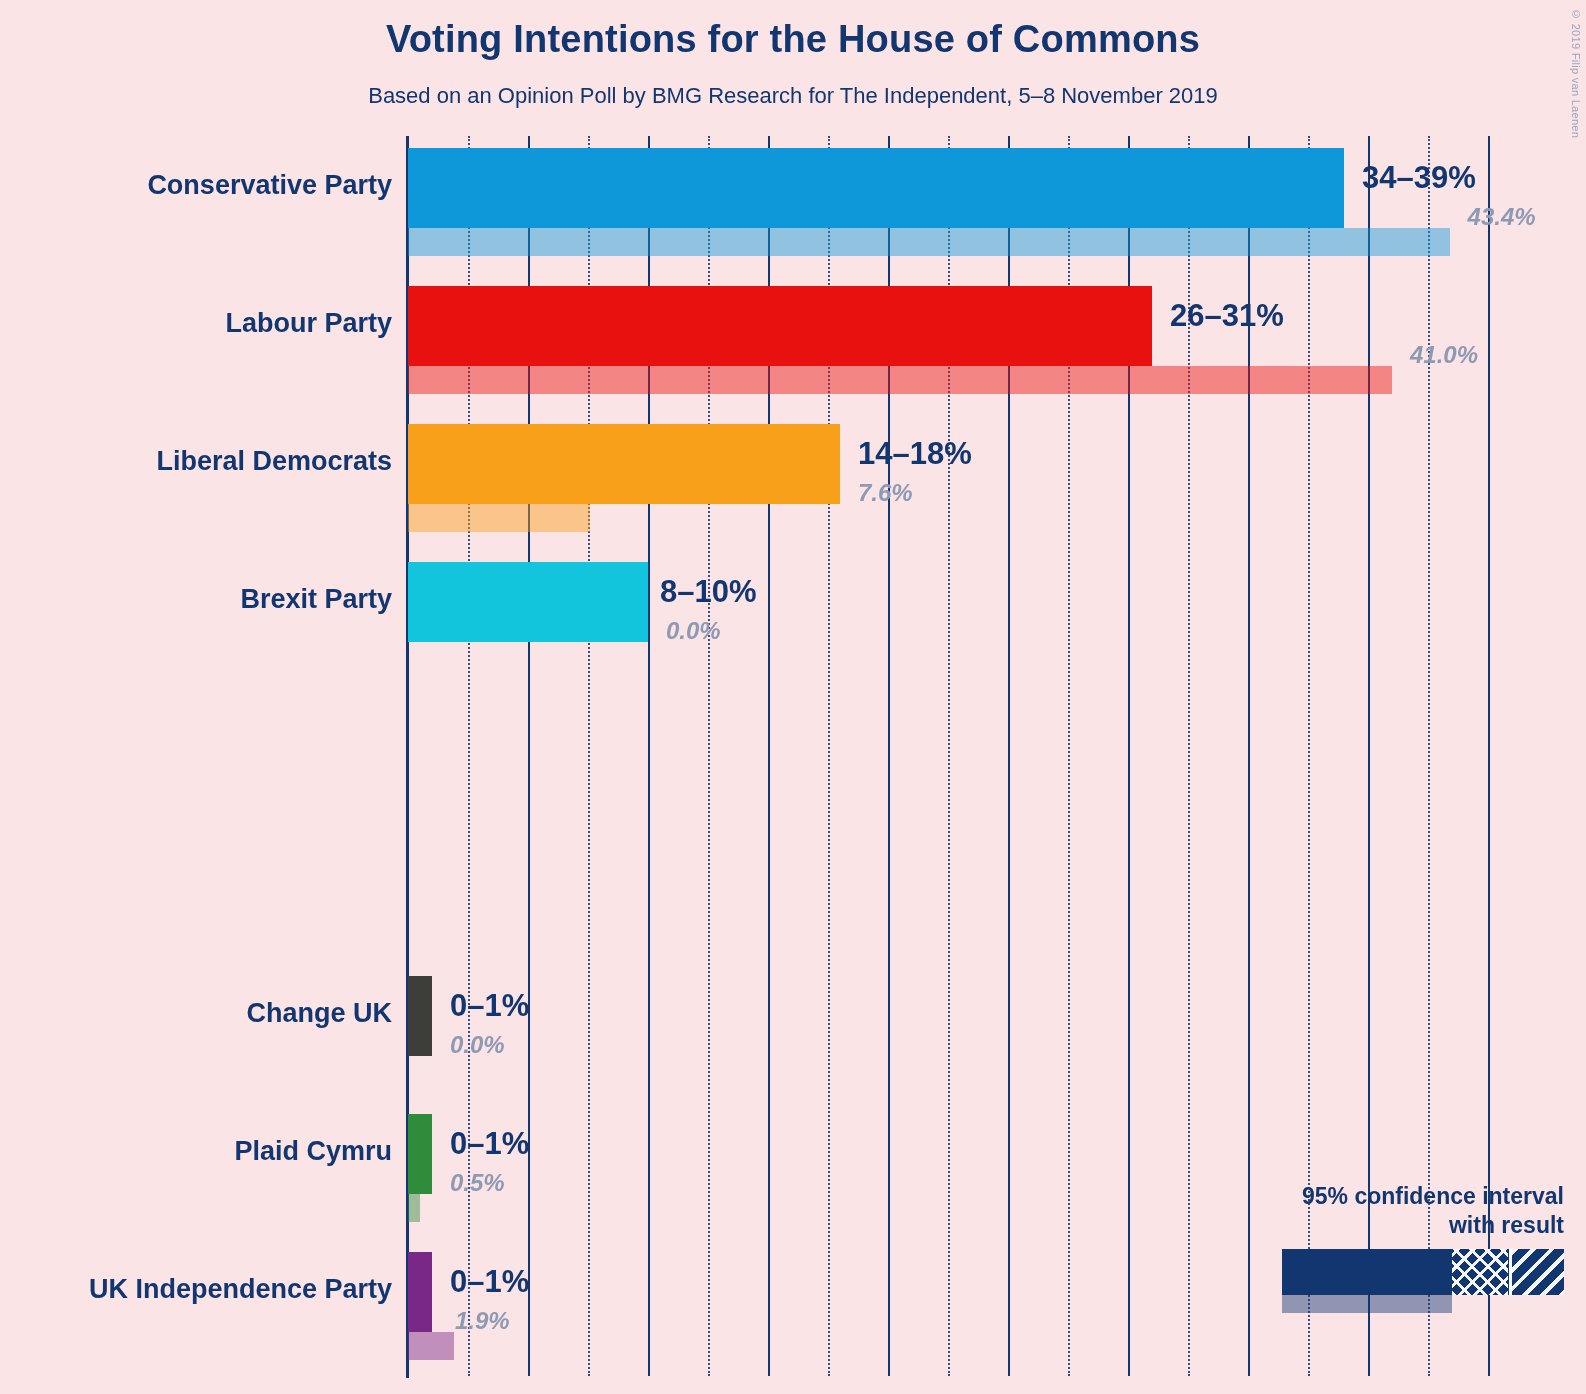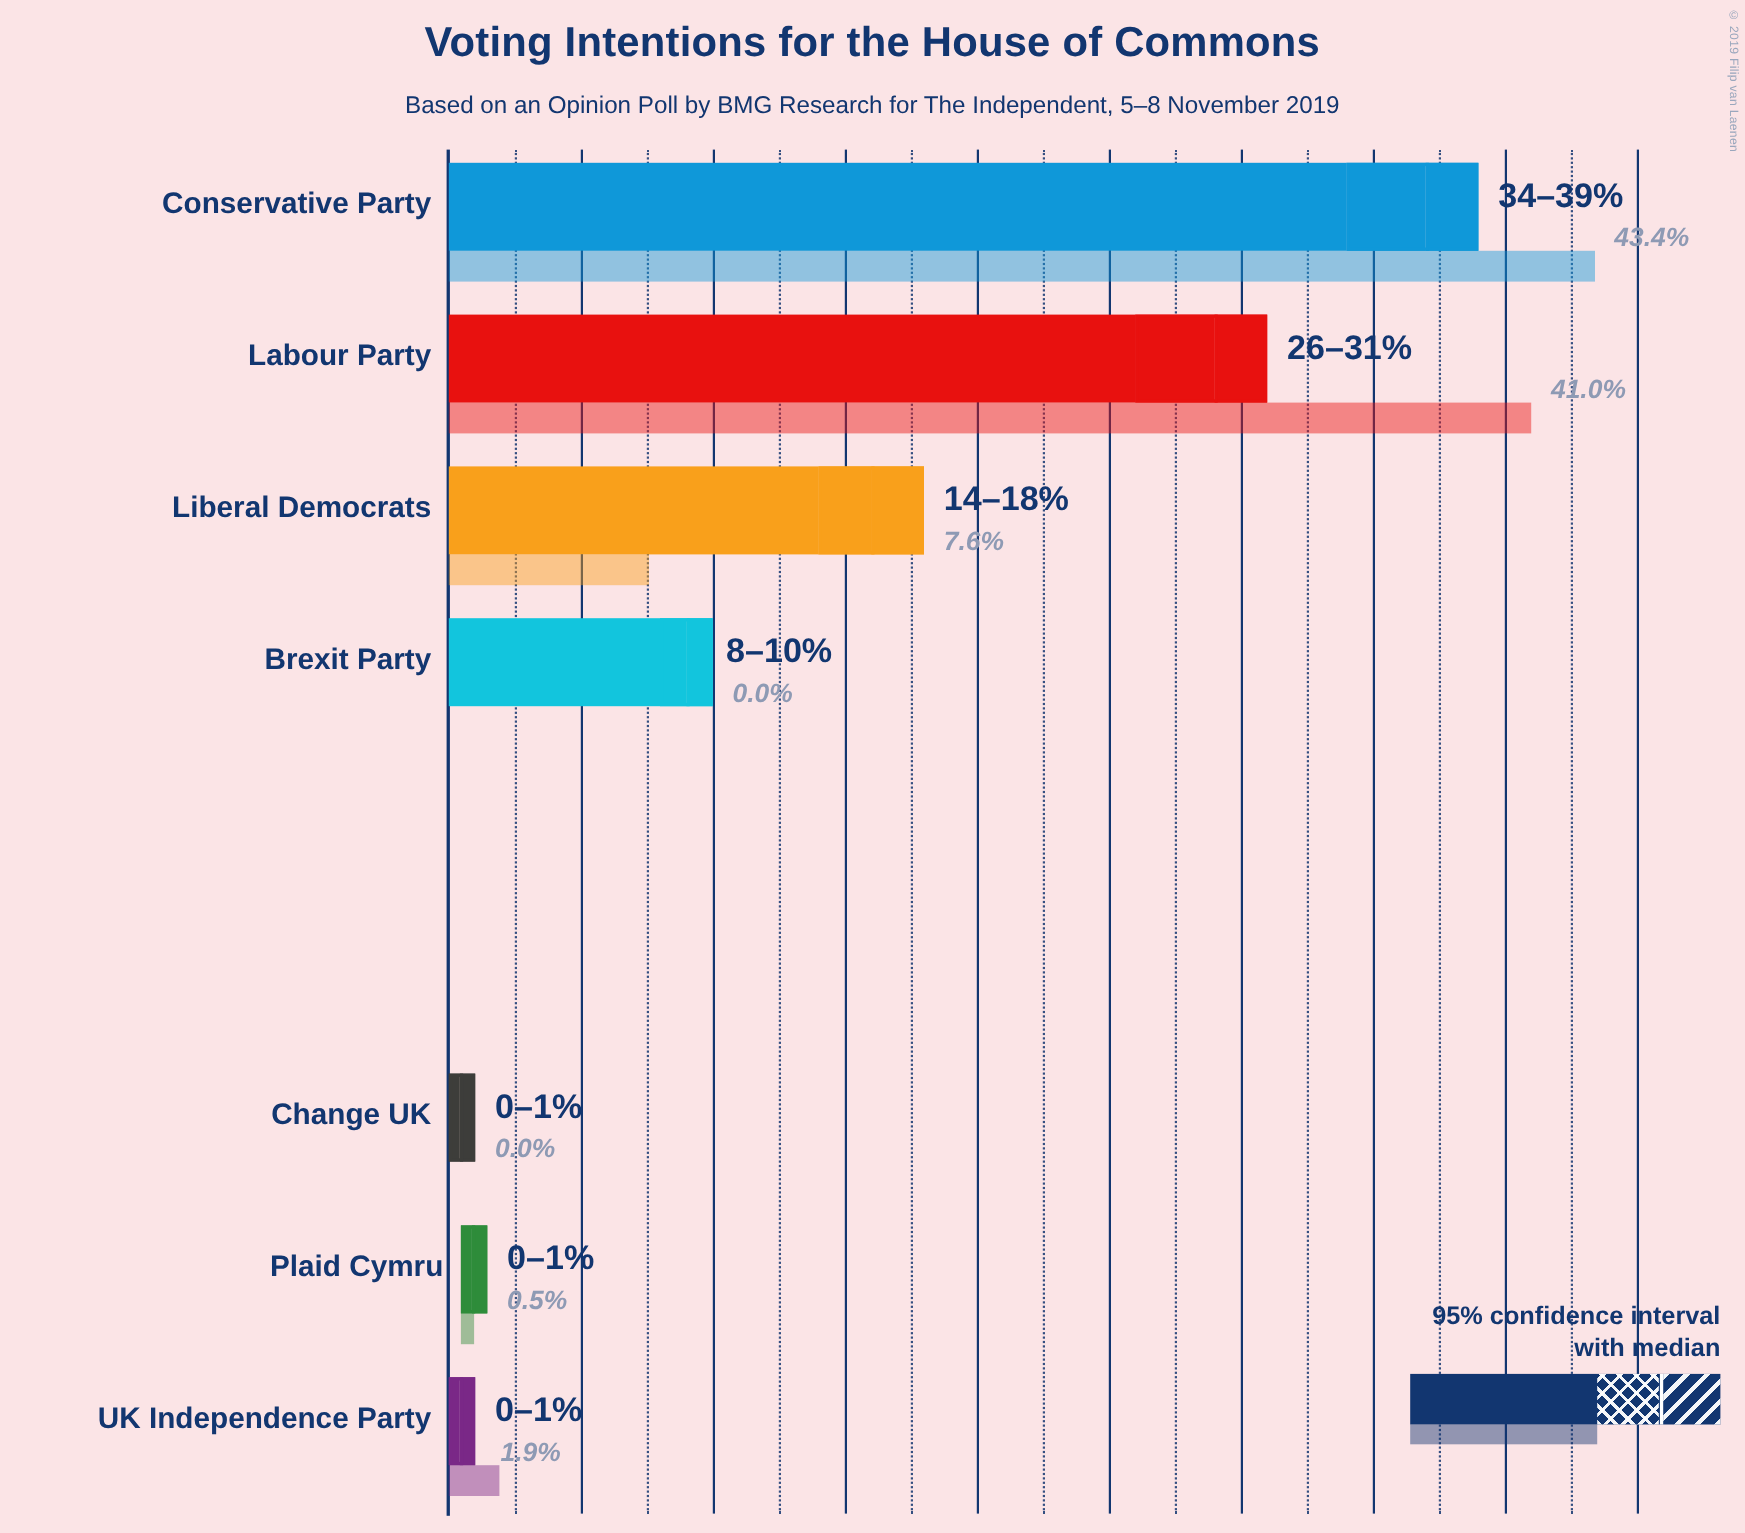--- a/index.html
+++ b/index.html
@@ -200,21 +200,21 @@
     <div class="row" style="top: 840px; height: 110px;">
       <div class="bar" style="width: 0px; background: rgb(61, 61, 58);"></div>
       <div class="ci-hatch hatch-cross" style="left: 0px; width: 9.6px; background: rgb(61, 61, 58); background-blend-mode: normal;"></div>
       <div class="ci-hatch hatch-diag" style="left: 9.6px; width: 14.4px; background: rgb(61, 61, 58);"></div>
       <div class="outline" style="left: 0px; width: 24px; border-color: rgb(61, 61, 58);"></div>
       <div style="position: absolute; top: 0px; height: 80px; left: 9.6px; width: 3px; background: rgb(61, 61, 58);"></div>
       <div class="lbl" style="top: 22px;">Change UK</div>
       <div class="val" style="left: 42px; top: 12px;">0–1%</div>
       <div class="lastval" style="left: 42px; top: 55px;">0.0%</div>
     </div>
-    <div class="row" style="top: 978px; height: 110px; margin-left: 11px;">
+    <div class="row" style="top: 978px; height: 110px;">
       <div class="bar" style="width: 0px; background: rgb(46, 140, 58);"></div>
       <div class="ci-hatch hatch-cross" style="left: 0px; width: 9.6px; background: rgb(46, 140, 58); background-blend-mode: normal;"></div>
       <div class="ci-hatch hatch-diag" style="left: 9.6px; width: 14.4px; background: rgb(46, 140, 58);"></div>
       <div class="outline" style="left: 0px; width: 24px; border-color: rgb(46, 140, 58);"></div>
       <div style="position: absolute; top: 0px; height: 80px; left: 9.6px; width: 3px; background: rgb(46, 140, 58);"></div>
       <div class="last" style="width: 12px; background: rgb(46, 140, 58);"></div>
       <div class="lbl" style="top: 22px;">Plaid Cymru</div>
       <div class="val" style="left: 42px; top: 12px;">0–1%</div>
       <div class="lastval" style="left: 42px; top: 55px;">0.5%</div>
     </div>
@@ -226,20 +226,20 @@
       <div style="position: absolute; top: 0px; height: 80px; left: 9.6px; width: 3px; background: rgb(122, 40, 135);"></div>
       <div class="last" style="width: 45.6px; background: rgb(122, 40, 135);"></div>
       <div class="lbl" style="top: 22px;">UK Independence Party</div>
       <div class="val" style="left: 42px; top: 12px;">0–1%</div>
       <div class="lastval" style="left: 47px; top: 55px;">1.9%</div>
     </div>
   </div>
 
 <div id="legend">
   <div class="ltext">95% confidence interval</div>
-  <div class="ltext">with median</div>
+  <div class="ltext">with result</div>
   <div id="legend-bar-wrap">
     <div id="legend-bar"></div>
     <div id="legend-cross"></div>
     <div id="legend-diag"></div>
     <div id="legend-last"></div>
   </div>
 </div>
 
 </body></html>

